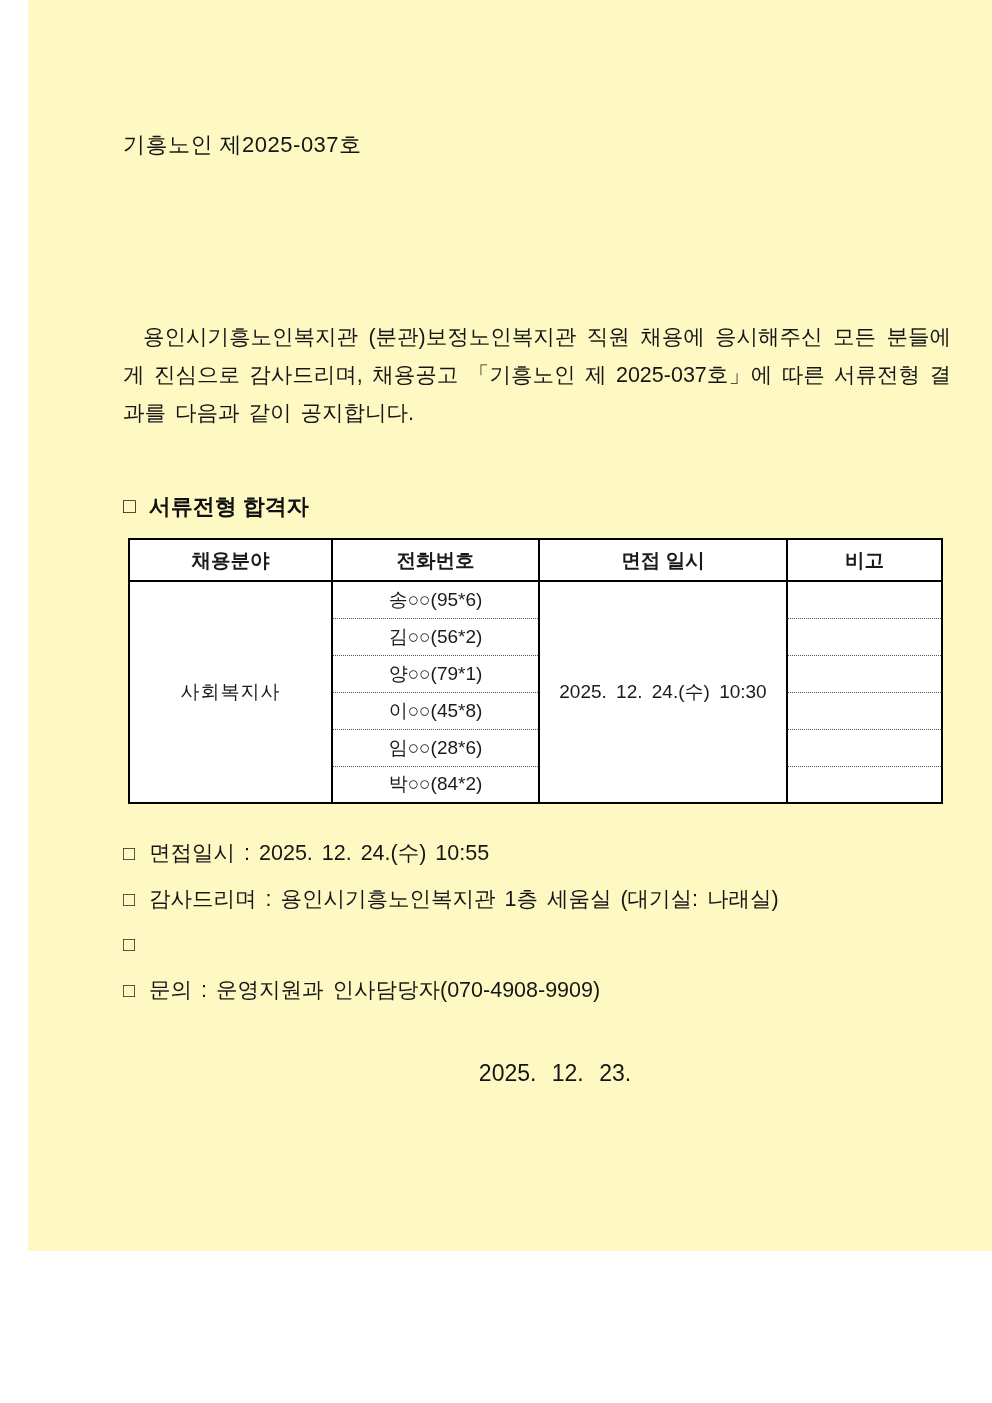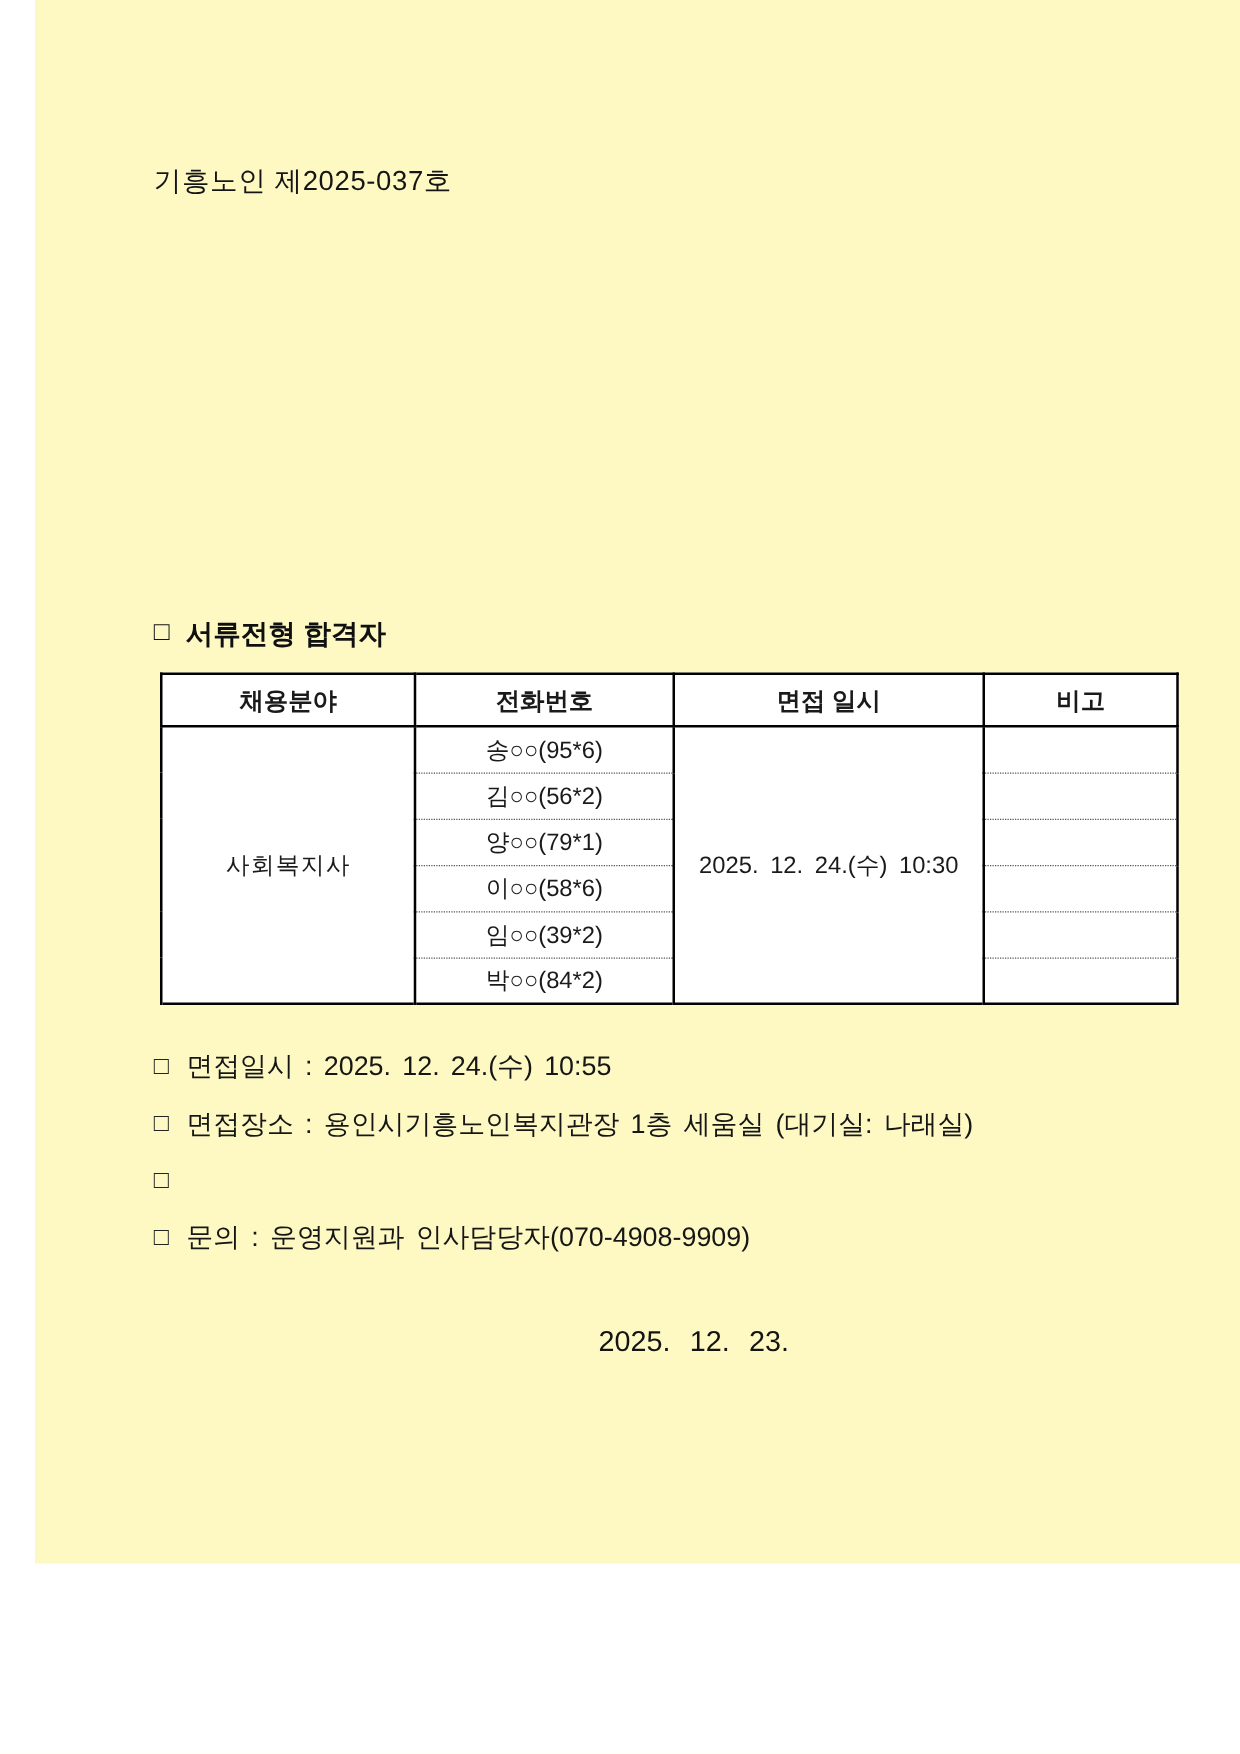--- a/index.html
+++ b/index.html
@@ -104,20 +104,21 @@
   .signature { top: 1150px; font-size: 40px; font-weight: bold; letter-spacing: 2.5px; color: #060606; white-space: nowrap; }
 </style>
 </head>
 <body>
 
 <div class="page">
 
   <div class="doc-number">기흥노인 제2025-037호</div>
 
 
+  <div class="intro">용인시기흥노인복지관 (분관)보정노인복지관 직원 채용에 응시해주신 모든 분들에게 진심으로 감사드리며, 채용공고 「기흥노인 제 2025-037호」에 따른 서류전형 결과를 다음과 같이 공지합니다.</div>
 
   <div class="section-head">
     <span class="marker">□</span>
     <span>서류전형 합격자</span>
   </div>
 
   <div class="pass-table-wrap">
     <table class="pass-table">
       <colgroup>
           <col class="c1">
@@ -142,43 +143,43 @@
         </tr>
         <tr>
           <td class="td-name">김○○(56*2)</td>
           <td class="td-note"></td>
         </tr>
         <tr>
           <td class="td-name">양○○(79*1)</td>
           <td class="td-note"></td>
         </tr>
         <tr>
-          <td class="td-name">이○○(58*6)</td>
+          <td class="td-name">이○○(45*8)</td>
           <td class="td-note"></td>
         </tr>
         <tr>
-          <td class="td-name">임○○(39*2)</td>
+          <td class="td-name">임○○(28*6)</td>
           <td class="td-note"></td>
         </tr>
         <tr>
           <td class="td-name">박○○(84*2)</td>
           <td class="td-note"></td>
         </tr>
       </tbody>
     </table>
   </div>
 
   <div class="details">
     <div class="detail-item">
       <span class="marker">□</span>
       <span>면접일시 : 2025. 12. 24.(수) 10:55</span>
     </div>
     <div class="detail-item">
       <span class="marker">□</span>
-      <span>면접장소 : 용인시기흥노인복지관장 1층 세움실 (대기실: 나래실)</span>
+      <span>감사드리며 : 용인시기흥노인복지관 1층 세움실 (대기실: 나래실)</span>
     </div>
     <div class="detail-item">
       <span class="marker">□</span>
     </div>
     <div class="detail-item">
       <span class="marker">□</span>
       <span>문의 : 운영지원과 인사담당자(070-4908-9909)</span>
     </div>
   </div>
 

